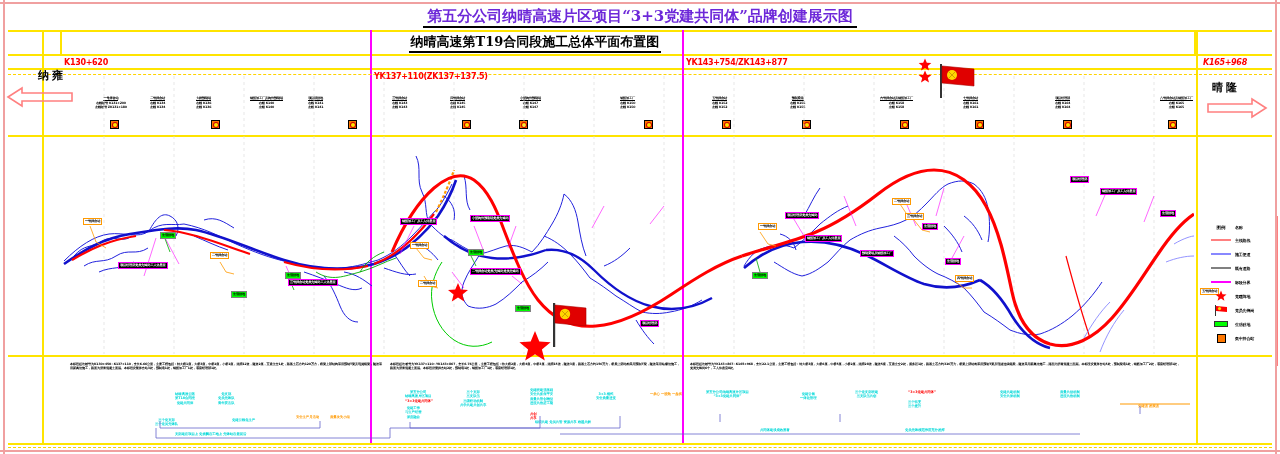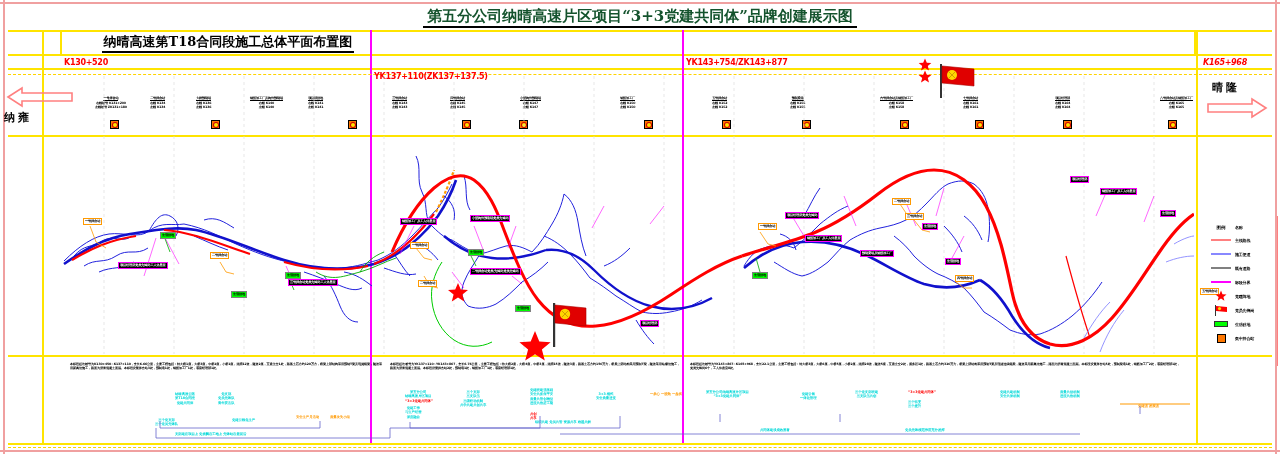--- a/index.html
+++ b/index.html
@@ -16,21 +16,21 @@
   .frame-left   { position:absolute; left:3px; top:0; width:2px; height:454px; background:#f0a0a0; }
   .frame-right  { position:absolute; right:3px; top:0; width:2px; height:454px; background:#f0a0a0; }
 
   
   .title-bar {
     position:absolute; left:0; top:6px; width:1280px; height:22px;
     display:flex; align-items:center; justify-content:center;
   }
   .title-text {
     font-family:"DejaVu Serif","Liberation Serif",serif;
-    font-weight:bold; font-size:15px; color:#14532d; letter-spacing:0px;
+    font-weight:bold; font-size:15px; color:#6d28d9; letter-spacing:0px;
     border-bottom:2px solid #000; padding:0 4px 1px 4px; line-height:18px;
     white-space:nowrap;
   }
 
   
   .hdr-band { position:absolute; left:8px; top:31px; width:1264px; height:24px; }
   .sec-hdr {
     position:absolute; top:0; height:24px;
     display:flex; align-items:center; justify-content:center;
   }
@@ -129,22 +129,22 @@
   <div class="frame-top"></div>
   <div class="frame-bottom"></div>
   <div class="frame-left"></div>
   <div class="frame-right"></div>
 
   <div class="title-bar">
     <span class="title-text">第五分公司纳晴高速片区项目“3+3党建共同体”品牌创建展示图</span>
   </div>
 
   <div class="hdr-band">
-    <div class="sec-hdr" style="left:60px;width:320px;">
-      <span>纳晴高速第T18合同段施工总体平面布置图</span>
+    <div class="sec-hdr" style="left:372px;width:310px;">
+      <span>纳晴高速第T19合同段施工总体平面布置图</span>
     </div>
   </div>
 
   <div class="hrule-y" style="left:8px;  top:30px;  width:1264px;"></div>
   <div class="hrule-y" style="left:8px;  top:54px;  width:1264px;"></div>
   <div class="hrule-y" style="left:8px;  top:68px;  width:1264px;"></div>
   <div class="hrule-y" style="left:8px;  top:135px; width:1264px;"></div>
   <div class="hrule-y" style="left:8px;  top:355px; width:1264px;"></div>
   <div class="hrule-y" style="left:8px;  top:443px; width:1264px;"></div>
 
@@ -152,27 +152,27 @@
   <div class="vrule" style="left:1196px;top:30px; height:413px; background:#ffe400;"></div>
 
   <div class="vrule" style="left:370px; top:30px; height:413px; background:#ff00ff;"></div>
   <div class="vrule" style="left:682px; top:30px; height:413px; background:#ff00ff;"></div>
   <div class="vrule" style="left:60px;  top:31px; height:24px;  background:#ffe400;"></div>
   <div class="vrule" style="left:1194px;top:31px; height:24px;  background:#ffe400;"></div>
 
   <div style="position:absolute;left:8px;top:74px;width:1264px;border-top:1px dashed #ffd400;"></div>
   <div style="position:absolute;left:8px;top:447px;width:1264px;border-top:1px dashed #ffd400;"></div>
 
-  <div class="chain" style="left:64px;  top:58px;">K130+520</div>
+  <div class="chain" style="left:64px;  top:58px;">K130+620</div>
   <div class="chain" style="left:374px; top:72px;">YK137+110(ZK137+137.5)</div>
   <div class="chain" style="left:686px; top:58px;">YK143+754/ZK143+877</div>
   <div class="chain" style="left:1203px;top:58px;font-style:italic;">K165+968</div>
 
   <div class="dir" style="left:4px;top:68px;width:70px;height:42px;">
-    <div class="dir-label" style="left:0;top:0px;margin-top:42px;">纳雍</div>
+    <div class="dir-label" style="left:34px;top:0px;">纳雍</div>
     <svg class="arrow-svg" width="68" height="24" style="left:2px;top:17px;">
       <polygon points="2,12 16,3 16,8 66,8 66,16 16,16 16,21" fill="none" stroke="#ff8080" stroke-width="1.6"></polygon>
     </svg>
   </div>
   <div class="dir" style="left:1206px;top:80px;width:70px;height:42px;">
     <div class="dir-label" style="left:6px;top:0px;">晴隆</div>
     <svg class="arrow-svg" width="62" height="24" style="left:0px;top:16px;">
       <polygon points="60,12 46,3 46,8 2,8 2,16 46,16 46,21" fill="none" stroke="#ff8080" stroke-width="1.6"></polygon>
     </svg>
   </div>

